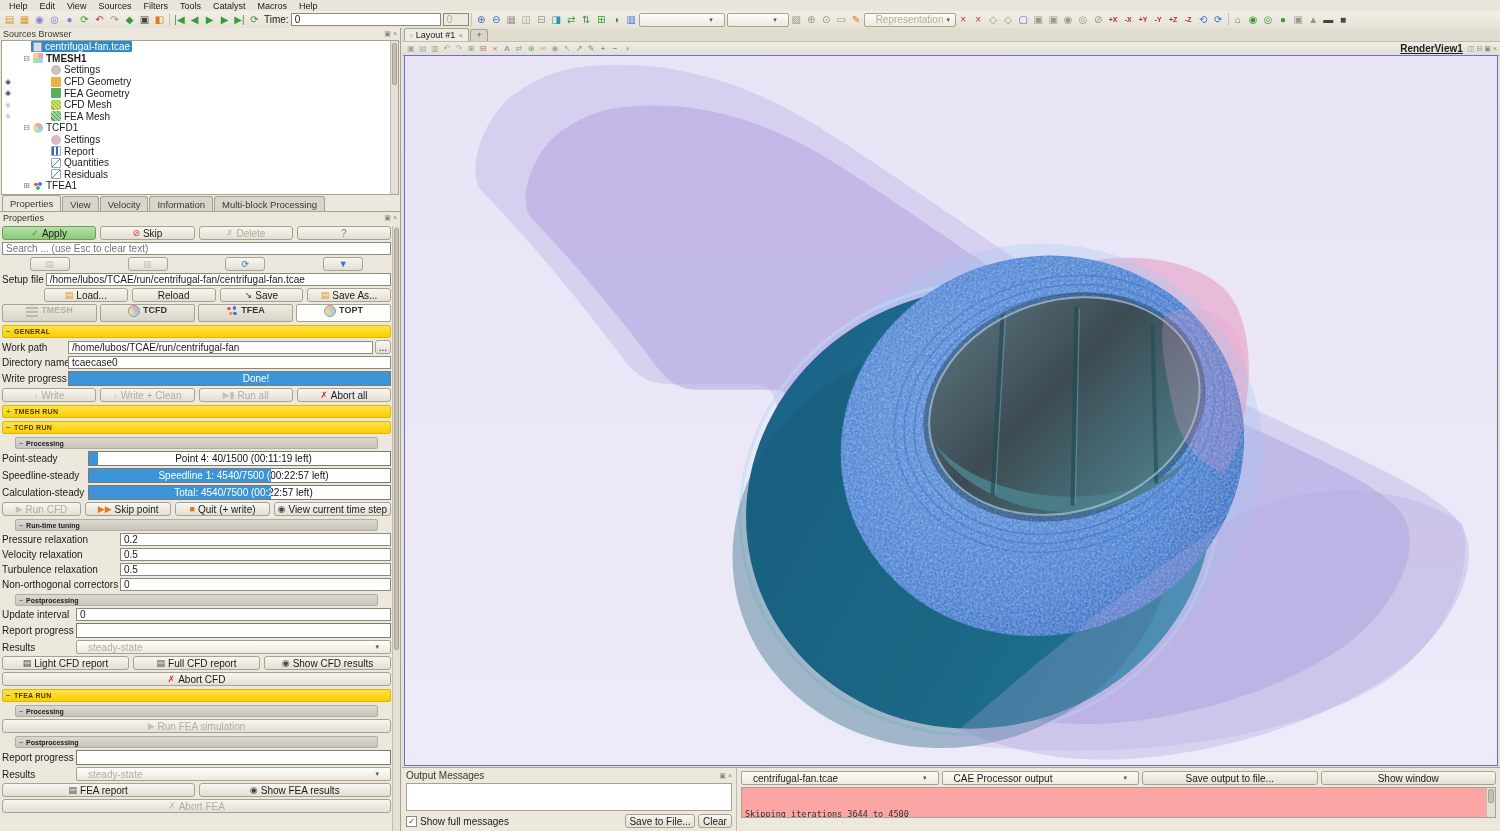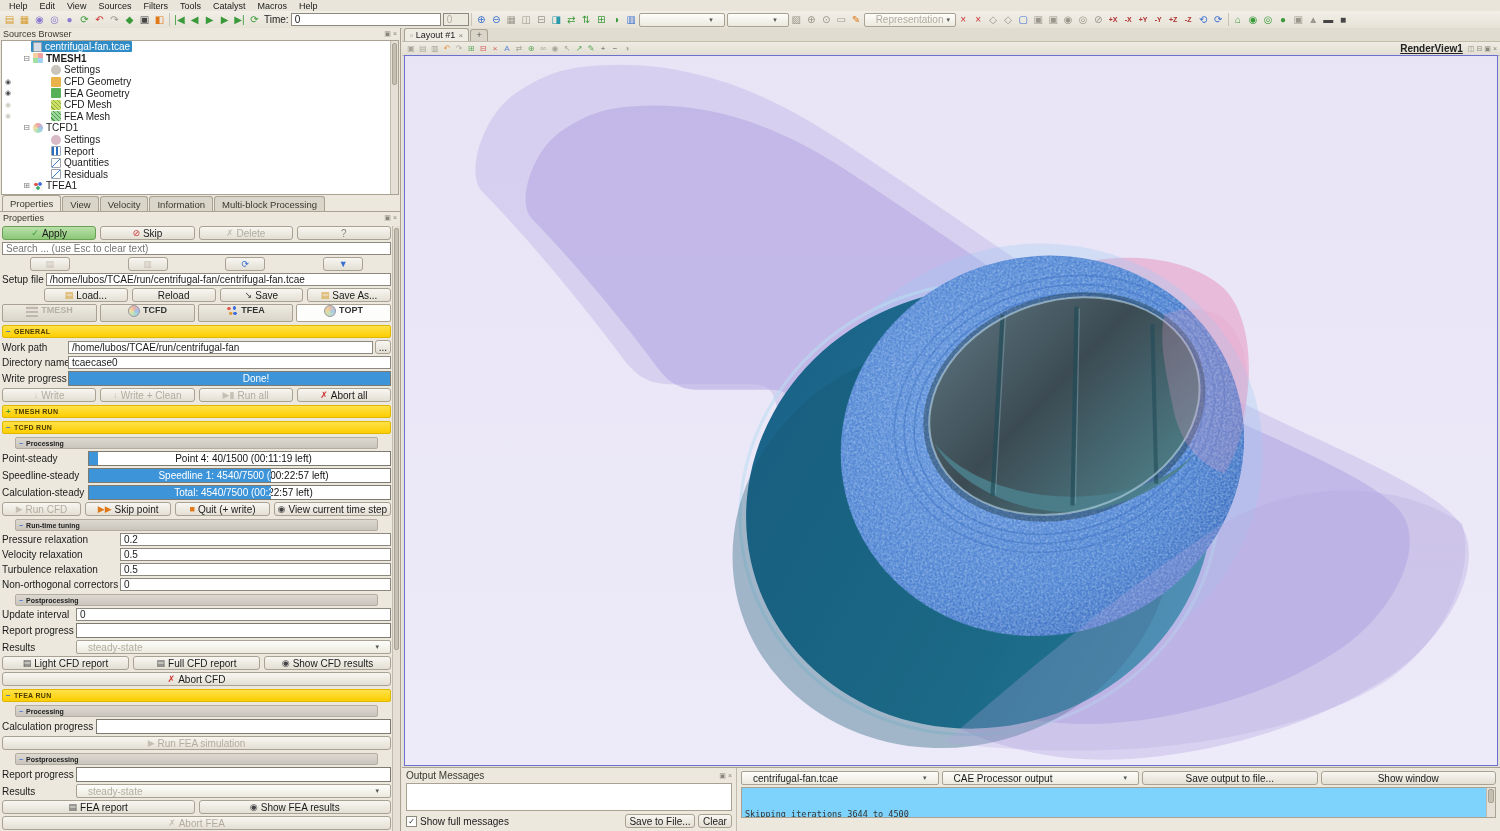--- a/index.html
+++ b/index.html
@@ -109,21 +109,21 @@
   #viewport{position:absolute;left:2px;right:2px;top:27px;bottom:2px;border:1px solid #6a6fd0;background:#eae7f6;}
   #viewport svg{display:block;width:100%;height:100%;}
   
   #bottom{position:absolute;left:402px;right:0;bottom:0;height:63px;background:#ece8dd;border-top:1px solid #a9a293;display:flex;}
   #outmsg{width:335px;position:relative;padding:2px 4px;box-sizing:border-box;border-right:1px solid #c2bcae;}
   #outmsg .ta{height:26px;background:#fff;border:1px solid #a9a293;margin-top:2px;}
   #outmsg .brow{display:flex;align-items:center;margin-top:3px;gap:3px;}
   .cb{width:9px;height:9px;border:1px solid #8d897e;background:#fff;font-size:8px;line-height:9px;text-align:center;color:#333;}
   #tcaeout{flex:1;position:relative;padding:2px 4px;box-sizing:border-box;}
   #tcaeout .crow{display:flex;gap:3px;margin-top:1px;}
-  #tcaeout .log{position:relative;height:31px;background:#7dd3fc;border:1px solid #a9a293;margin-top:2px;
+  #tcaeout .log{position:relative;height:31px;background:#fca5a5;border:1px solid #a9a293;margin-top:2px;
         font-family:"DejaVu Sans Mono","Liberation Mono",monospace;font-size:8.5px;color:#333;
         padding:1px 3px;box-sizing:border-box;overflow:hidden;white-space:pre;}
   .title-s{font-size:10px;color:#3a382f;display:flex;align-items:center;gap:3px;}
 </style>
 </head>
 <body>
 
 <div id="menubar">
 
 <span class="mi">Help</span>
@@ -760,24 +760,20 @@
         </div>
 
       <div class="hdr">
           <span class="pm blu">−</span>
           <span>TFEA RUN</span>
         </div>
       <div class="shdr">
           <span class="pm blu">−</span>
           <span>Processing</span>
         </div>
-      <div class="row">
-        <span class="rlabel" style="width:92px">Calculation progress</span>
-        <div class="pbar" style="width:auto"></div>
-      </div>
       <div class="row">
           <div class="btn dis" style="flex:1">
             <span class="g">▶</span>
             <span>Run FEA simulation</span>
           </div>
         </div>
 
       <div class="shdr">
           <span class="pm blu">−</span>
           <span>Postprocessing</span>

